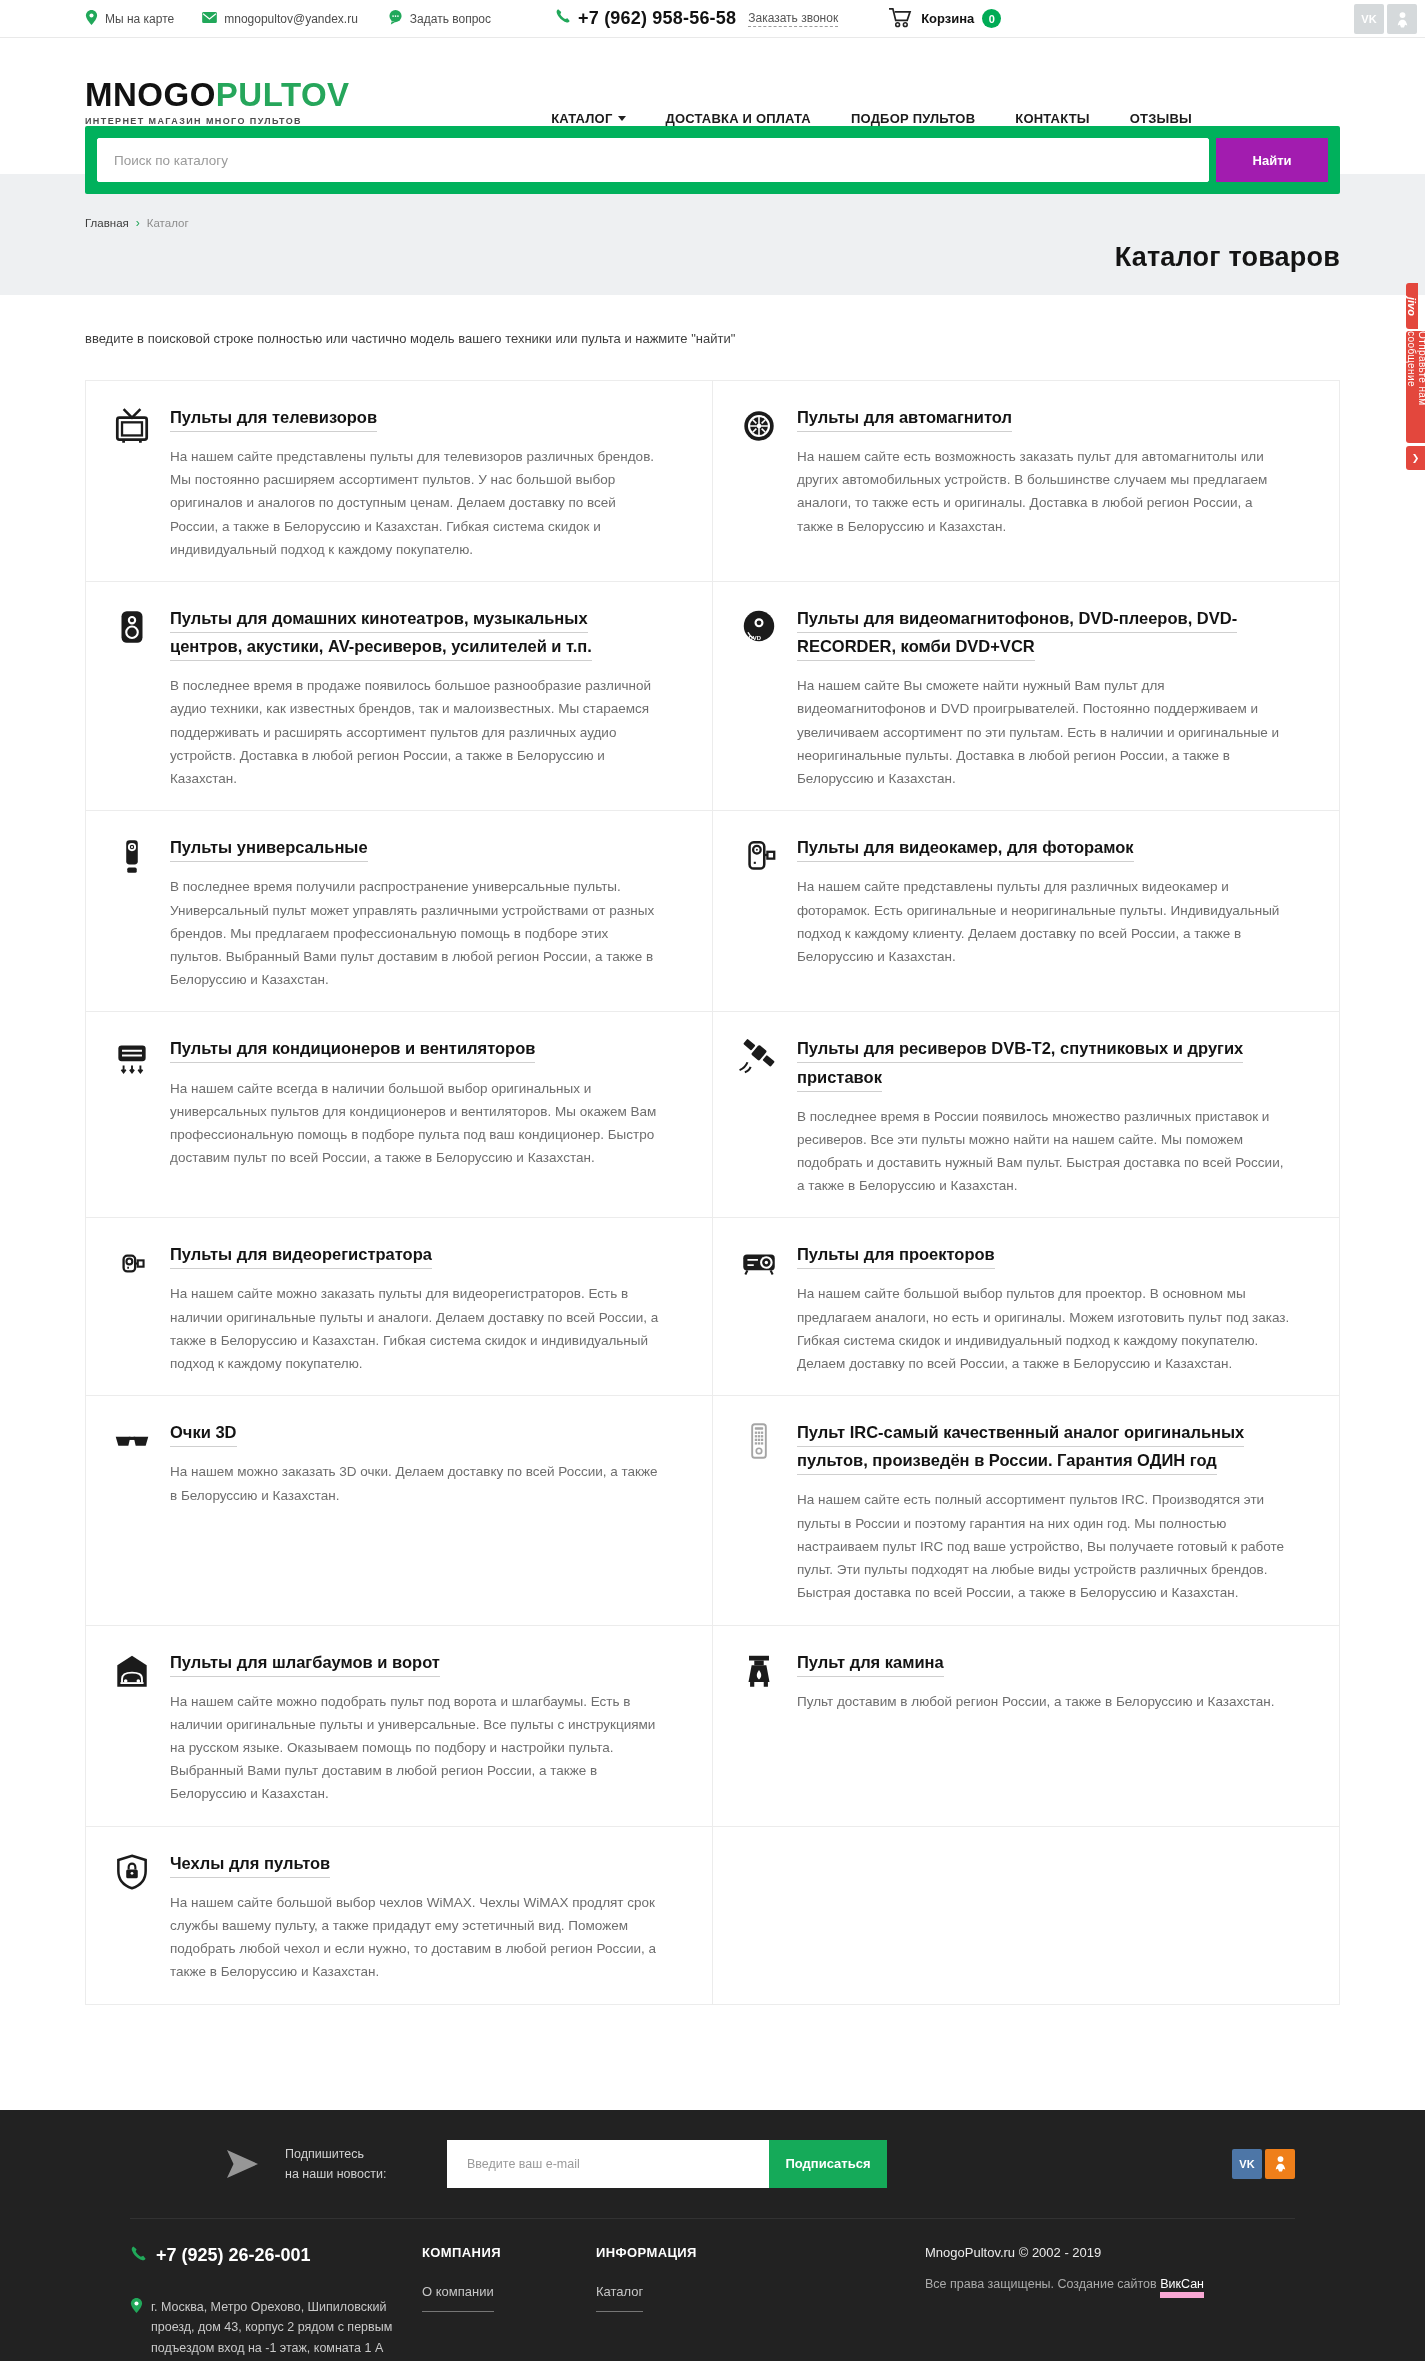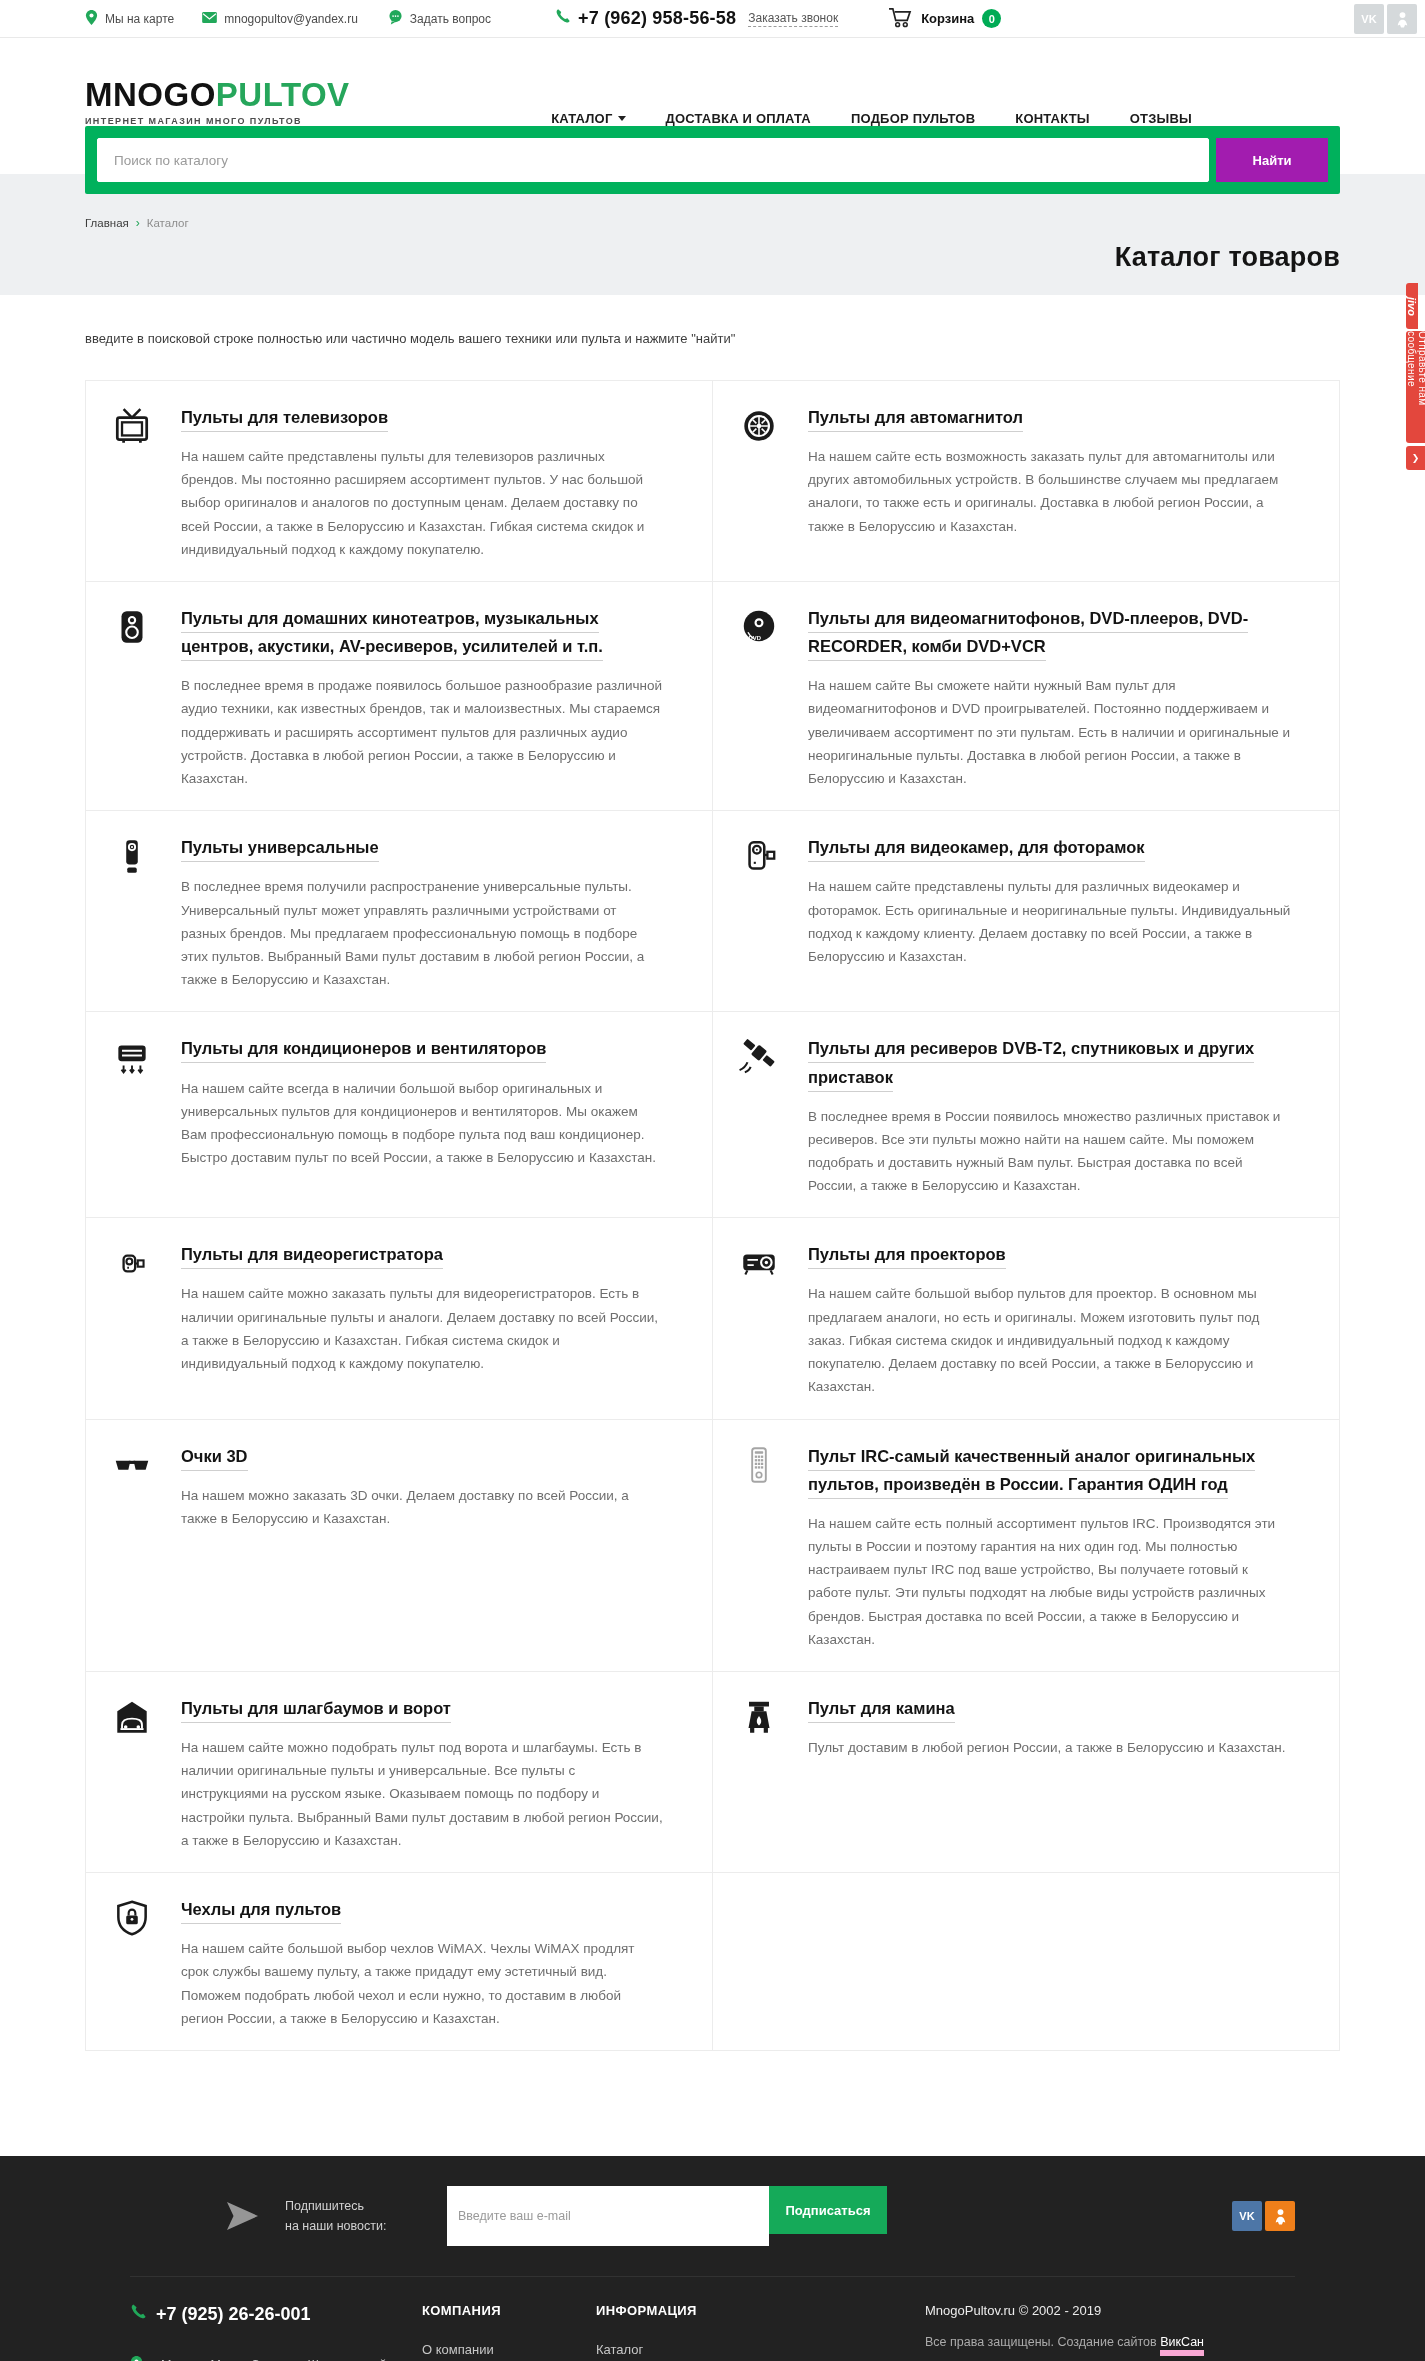--- a/index.html
+++ b/index.html
@@ -52,21 +52,21 @@
   .breadcrumb { font-size:11.5px; color:#8d8d8d; display:flex; gap:7px; align-items:center; }
   .breadcrumb .bc-home { color:#3c3c3c; }
   .breadcrumb .bc-sep { color:#26a65b; font-size:12px; }
   .page-title { font-size:27px; font-weight:800; color:#141414; margin:12px 0 0; letter-spacing:.2px;text-align:right; }
 
   
   .main { background:#fff; padding-top:36px; padding-bottom:105px; }
   .intro { font-size:13px; color:#3d3d3d; margin:0 0 34px; }
 
   .grid { display:grid; grid-template-columns:1fr 1fr; gap:1px; background:#ececec; border:1px solid #ececec; }
-  .cell { background:#fff; padding:22px 48px 20px 25px; display:flex; gap:28px; }
+  .cell { background:#fff; padding:22px 48px 20px 25px; display:flex; gap:17px; }
   .cell-empty { padding:0; }
   .cat-icon { flex:0 0 42px; width:42px; padding-top:2px; }
   .cat-icon svg { width:42px; height:42px; display:block; }
   .cat-title { font-size:16.5px; font-weight:800; color:#141414; line-height:1.7;
     border-bottom:1px solid #cfcfcf; padding-bottom:5px; }
   .cat-desc { font-size:13.5px; color:#6e6e6e; line-height:1.72; margin:14px 0 0; }
 
   
   .jivo { position:absolute; top:283px; right:0; z-index:50; width:19px; }
   .jivo-brand, .jivo-msg, .jivo-btn { background:#e3473d; border-radius:3px 0 0 3px; color:#fff; }
@@ -76,21 +76,21 @@
     writing-mode:vertical-rl; font-size:10px; letter-spacing:.4px; }
   .jivo-btn { height:24px; margin-top:3px; display:flex; align-items:center; justify-content:center; font-size:9px; }
 
   
   .footer { background:#222; color:#fff; padding-bottom:70px; }
   .f-sub { display:flex; align-items:center; padding:30px 0; }
   .f-sub .container2 { display:flex; align-items:center; }
   .send-icon { margin-left:95px; margin-right:26px; display:flex; }
   .sub-label { font-size:12.5px; color:#d2d2d2; line-height:1.6; width:120px; margin-right:42px; }
   .sub-form { display:flex; }
-  .sub-form input { width:322px; height:60px; border:none; padding:0 11px; font-size:12.5px;
+  .sub-form input { width:322px; height:48px; border:none; padding:0 20px; font-size:12.5px;
     color:#333; font-family:inherit; outline:none; }
   .sub-form input::placeholder { color:#9a9a9a; }
   .sub-btn { width:118px; height:48px; border:none; background:#15aa59; color:#fff;
     font-size:13px; font-weight:bold; font-family:inherit; cursor:pointer; }
   .f-social { margin-left:auto; display:flex; gap:3px; }
   .f-sq { width:30px; height:30px; border-radius:2px; display:flex; align-items:center;
     justify-content:center; color:#fff; font-size:11px; font-weight:bold; }
   .f-vk { background:#4d76a7; }
   .f-ok { background:#ef7f1a; }
   .f-div { border-top:1px solid #323232; }

